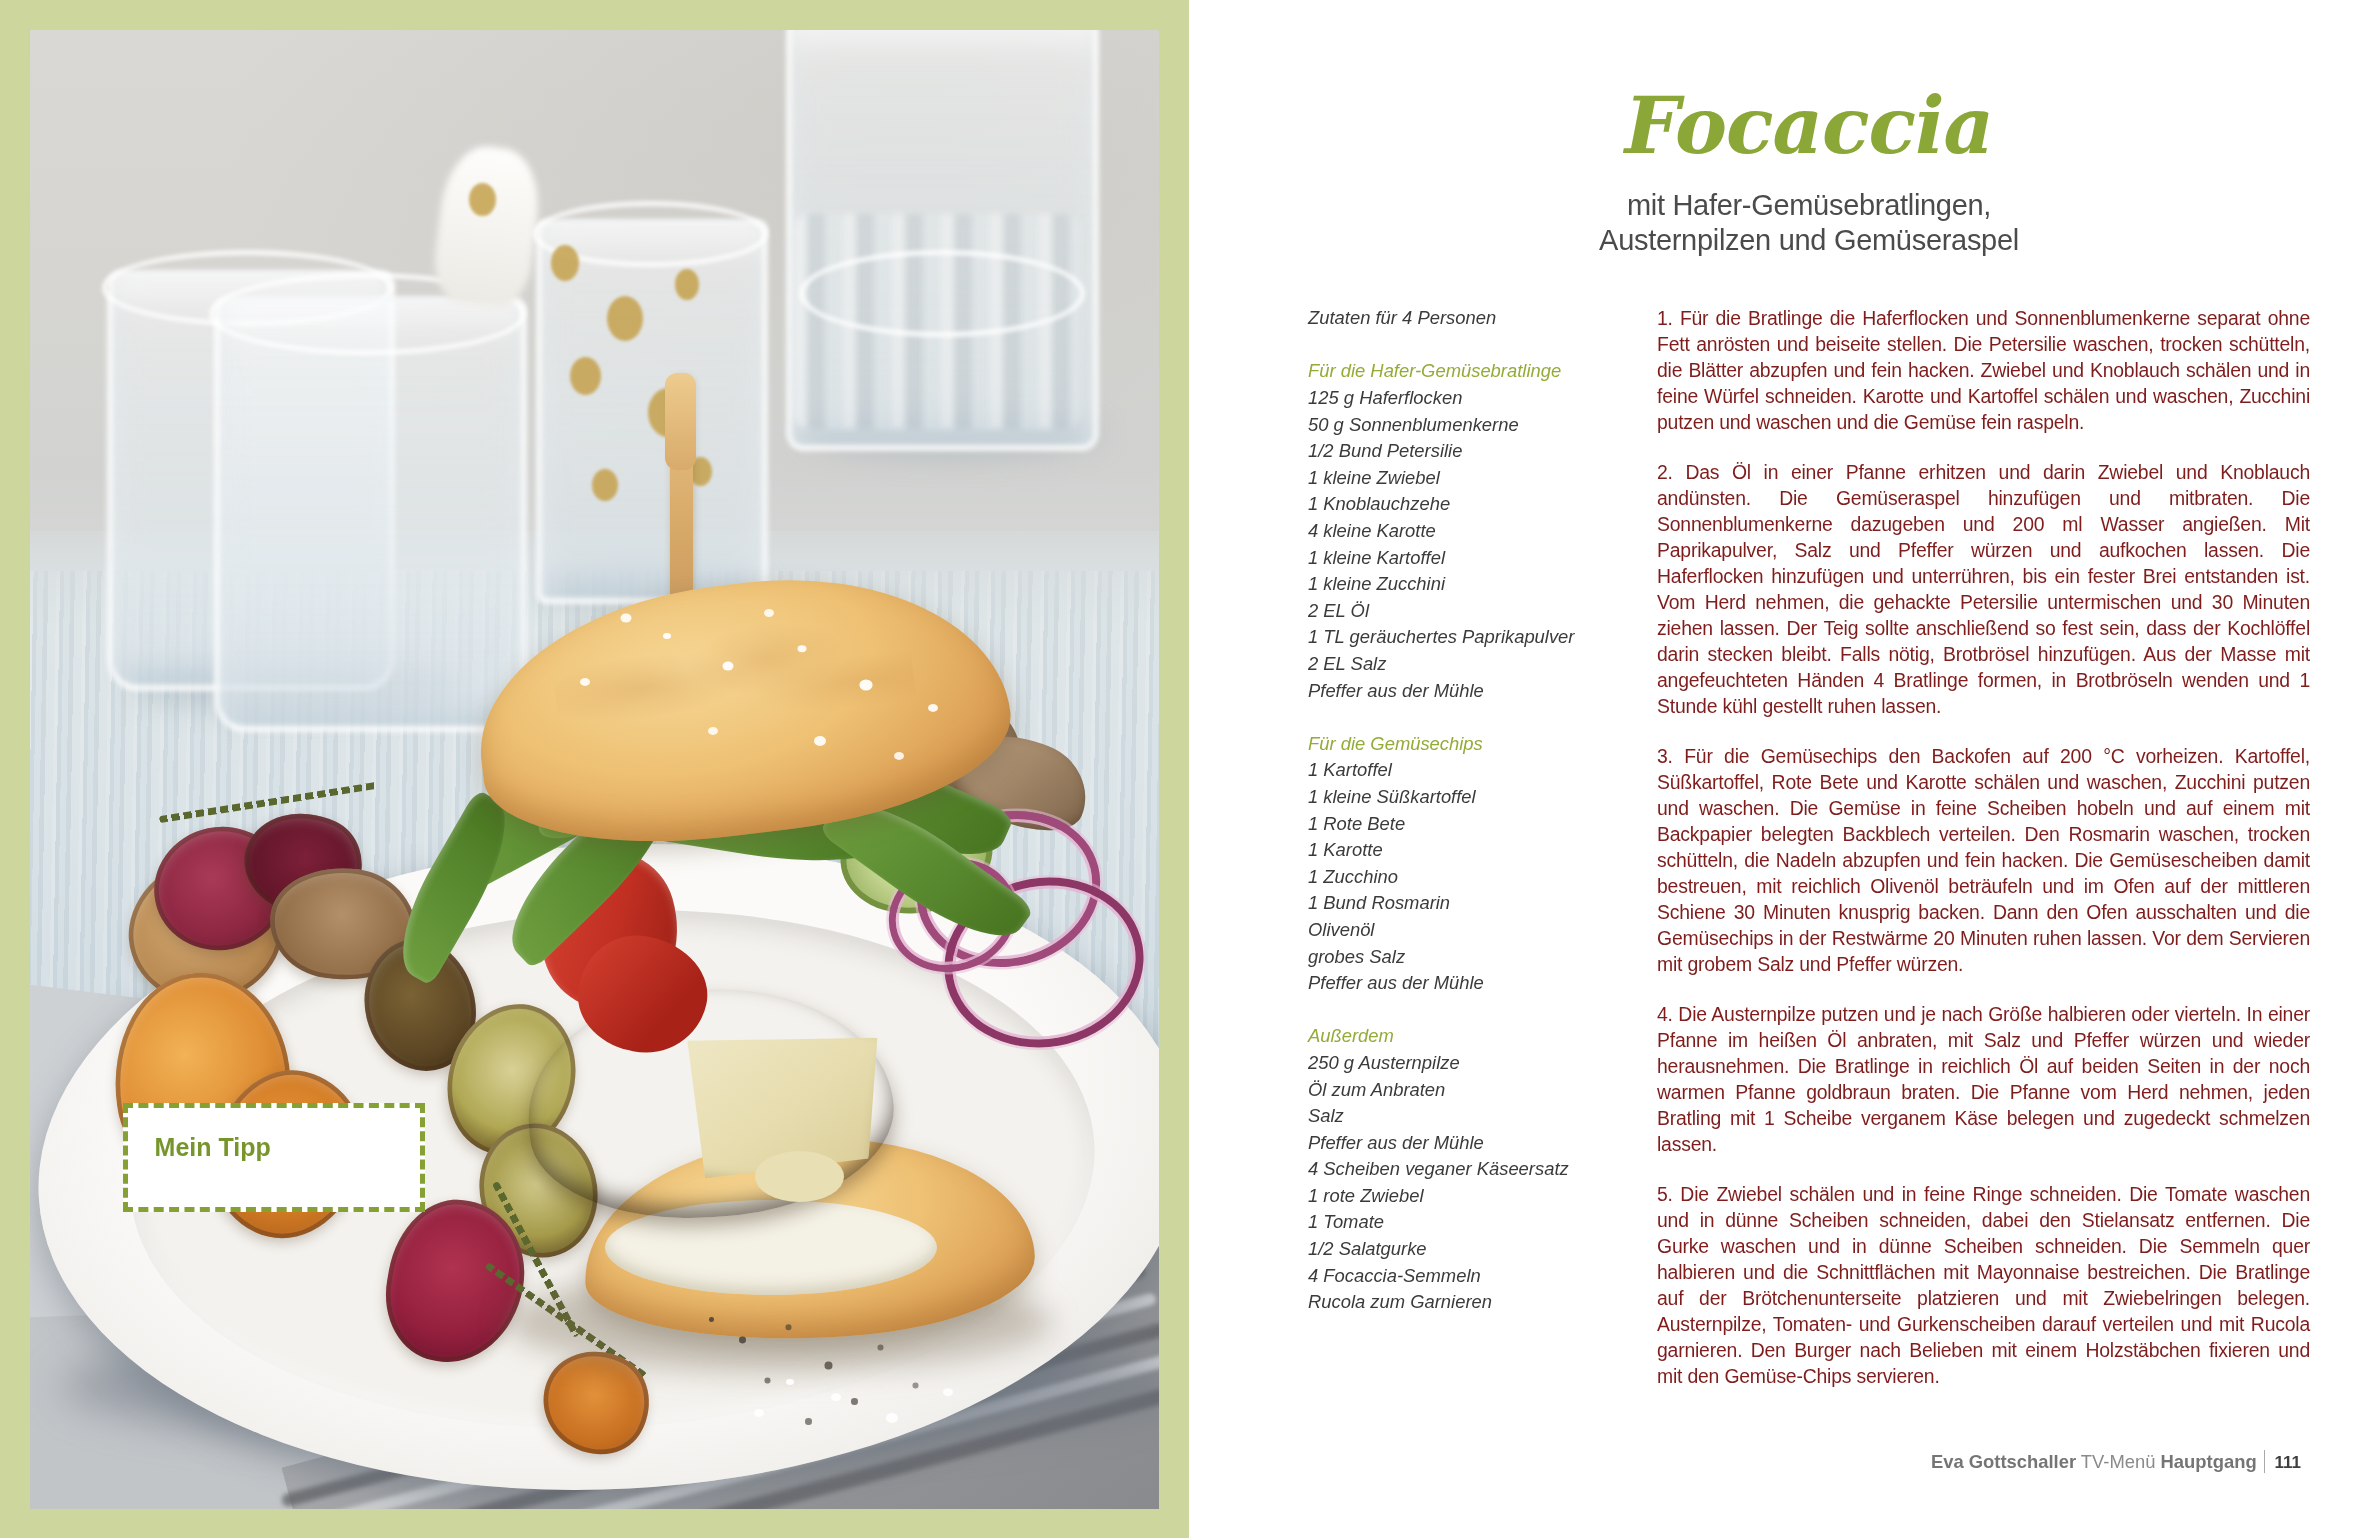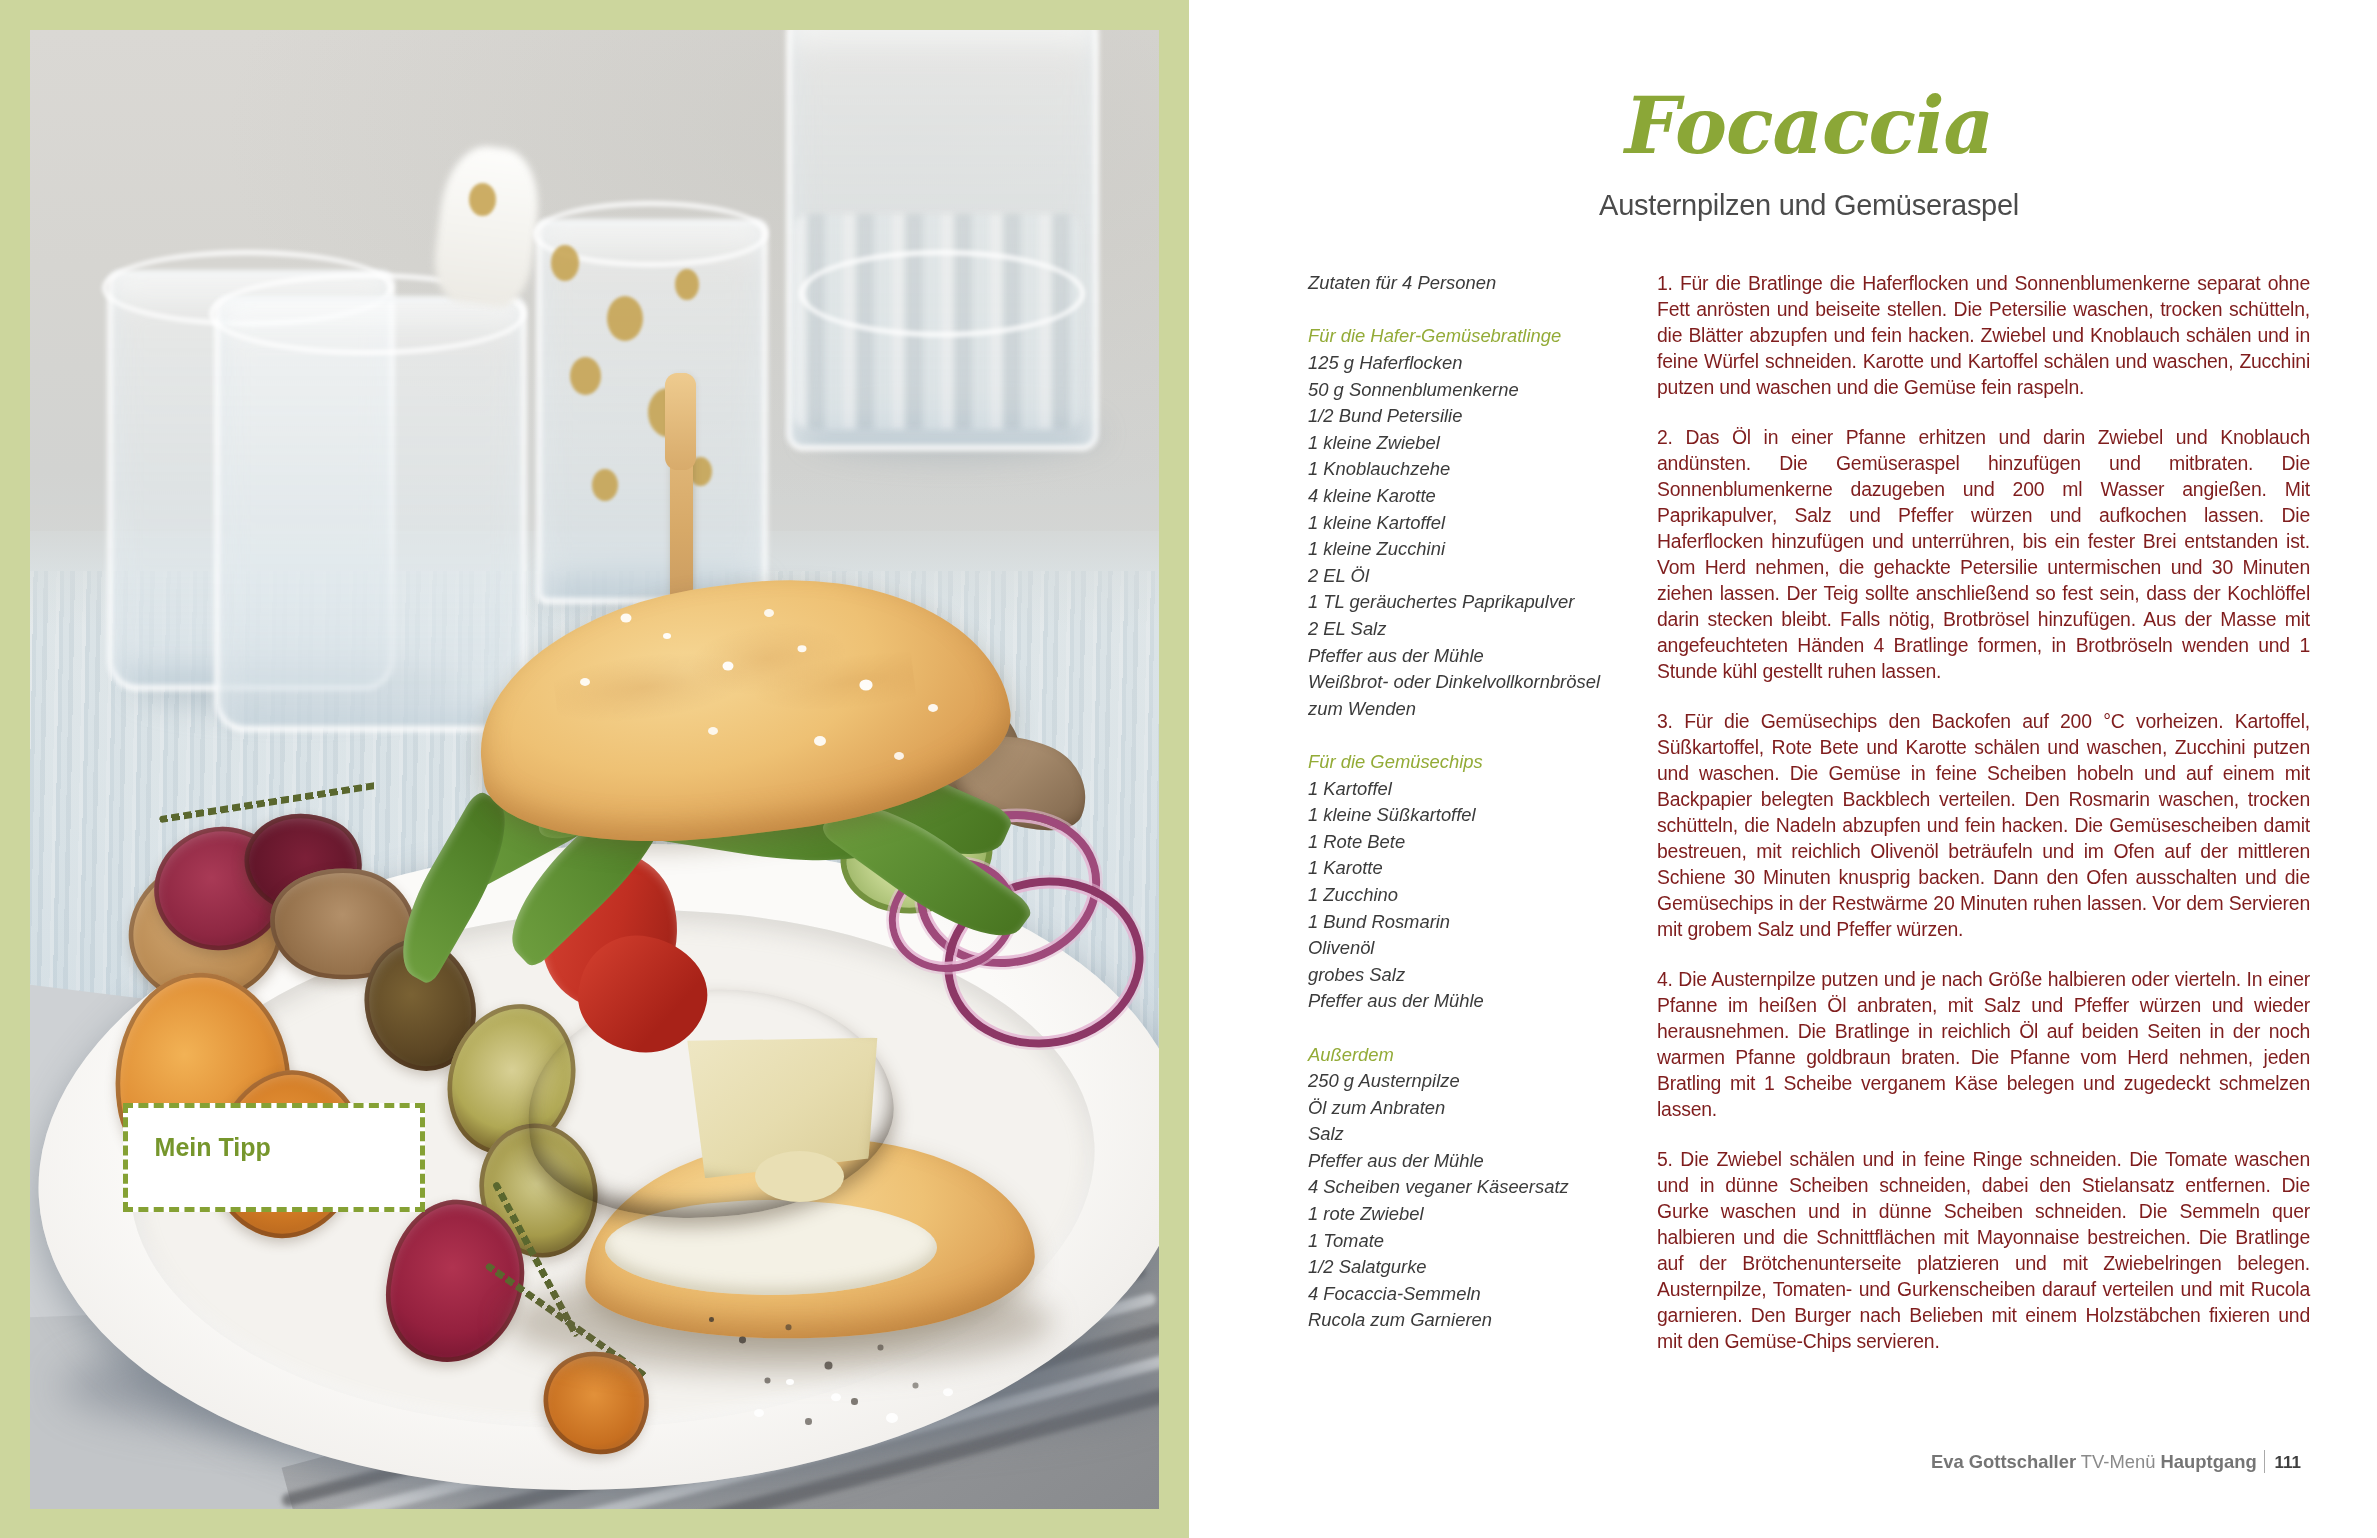--- a/index.html
+++ b/index.html
@@ -244,20 +244,21 @@
       <div class="tip-title">Mein Tipp</div>
     </div>
 
   </div>
 </div>
 
 <div class="abs right-page">
   <div class="right-content">
     <div class="title">Focaccia</div>
     <div class="subtitle">
+      <div>mit Hafer-Gemüsebratlingen,</div>
       <div>Austernpilzen und Gemüseraspel</div>
     </div>
 
     <div class="columns">
       <div class="ing-col">
         <div class="servings">Zutaten für 4 Personen</div>
 
         <div>
           <div class="ing-head">Für die Hafer-Gemüsebratlinge</div>
           <div>
@@ -266,21 +267,20 @@
               <div class="ing-line">1/2 Bund Petersilie</div>
               <div class="ing-line">1 kleine Zwiebel</div>
               <div class="ing-line">1 Knoblauchzehe</div>
               <div class="ing-line">4 kleine Karotte</div>
               <div class="ing-line">1 kleine Kartoffel</div>
               <div class="ing-line">1 kleine Zucchini</div>
               <div class="ing-line">2 EL Öl</div>
               <div class="ing-line">1 TL geräuchertes Paprikapulver</div>
               <div class="ing-line">2 EL Salz</div>
               <div class="ing-line">Pfeffer aus der Mühle</div>
-              <div class="ing-line">Weißbrot- oder Dinkelvollkorn­brösel zum Wenden</div>
             </div>
         </div>
 
         <div>
           <div class="ing-head">Für die Gemüsechips</div>
           <div>
               <div class="ing-line">1 Kartoffel</div>
               <div class="ing-line">1 kleine Süßkartoffel</div>
               <div class="ing-line">1 Rote Bete</div>
               <div class="ing-line">1 Karotte</div>

